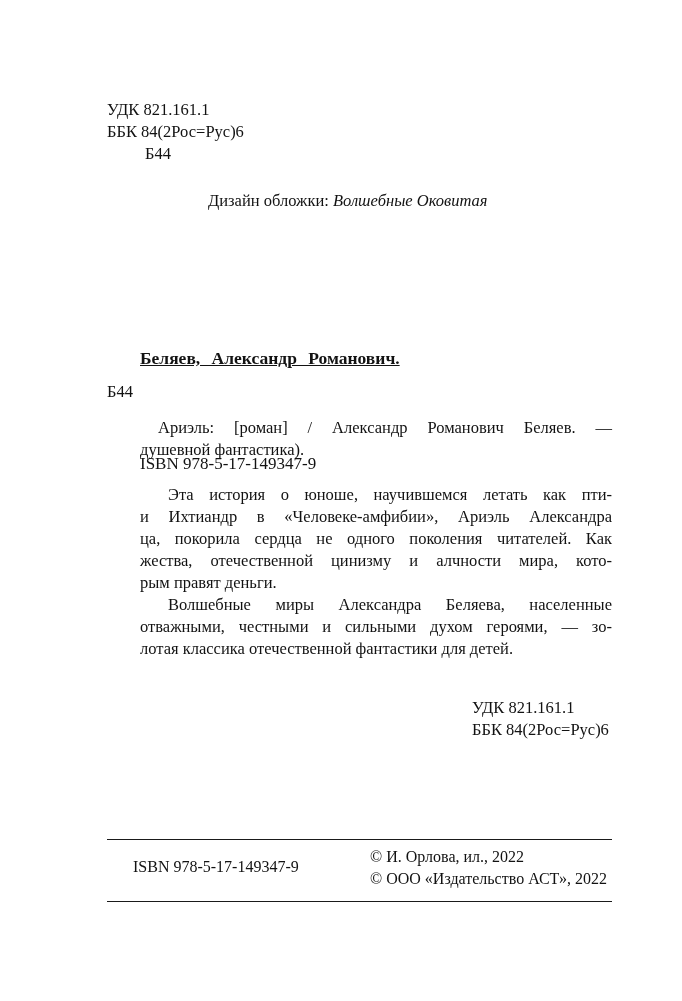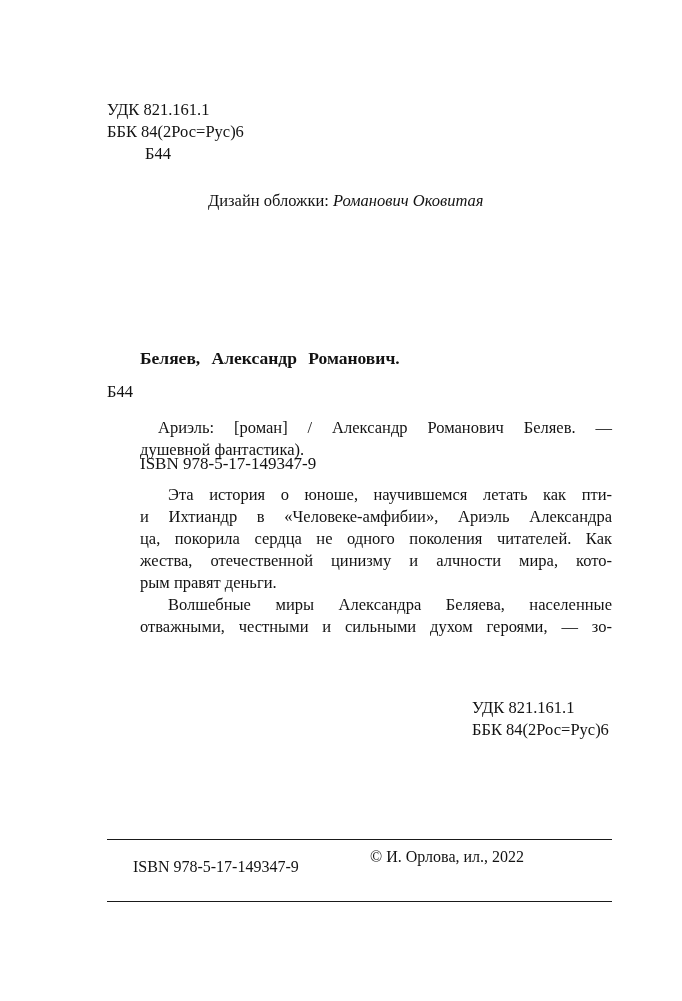--- a/index.html
+++ b/index.html
@@ -25,20 +25,21 @@
   .top-block .code-indent { padding-left: 38px; }
 
   .design-line { left: 208px; top: 190px; }
   .italic { font-style: italic; }
 
   .author-heading {
     left: 140px; top: 347px;
     font-weight: bold;
     font-size: 17.5px;
     word-spacing: 7px;
+    text-decoration: underline;
   }
 
   .catalog-code { left: 107px; top: 381px; }
   .catalog-lines { left: 140px; top: 381px; width: 472px; }
 
   .jline { text-align: justify; text-align-last: justify; }
   .indent18 { text-indent: 18px; margin-top: 36px; }
   .pindent { text-indent: 28px; }
 
   .isbn-mid { left: 140px; top: 453px; font-size: 17px; }
@@ -63,21 +64,21 @@
 <div class="page">
 
   <div class="abs top-block">
     <div>УДК 821.161.1</div>
     <div>ББК 84(2Рос=Рус)6</div>
     <div class="code-indent">Б44</div>
   </div>
 
   <div class="abs design-line">
     <span>Дизайн обложки:</span>
-    <span class="italic">Романович Оковитая</span>
+    <span class="italic">Волшебные Оковитая</span>
   </div>
 
   <div class="abs author-heading">Беляев, Александр Романович.</div>
 
   <div class="abs catalog-code">Б44</div>
 
   <div class="abs catalog-lines">
     <div class="jline indent18">Ариэль: [роман] / Александр Романович Беляев. —</div>
     <div>душевной фантастика).</div>
   </div>
@@ -85,30 +86,32 @@
   <div class="abs isbn-mid">ISBN 978-5-17-149347-9</div>
 
   <div class="abs annotation">
     <div class="jline pindent">Эта история о юноше, научившемся летать как пти-</div>
     <div class="jline">и Ихтиандр в «Человеке-амфибии», Ариэль Александра</div>
     <div class="jline">ца, покорила сердца не одного поколения читателей. Как</div>
     <div class="jline">жества, отечественной цинизму и алчности мира, кото-</div>
     <div>рым правят деньги.</div>
     <div class="jline pindent">Волшебные миры Александра Беляева, населенные</div>
     <div class="jline">отважными, честными и сильными духом героями, — зо-</div>
+    <div>лотая классика отечественной фантастики для детей.</div>
   </div>
 
   <div class="abs right-codes">
     <div>УДК 821.161.1</div>
     <div>ББК 84(2Рос=Рус)6</div>
   </div>
 
   <div class="abs rule rule-top"></div>
 
   <div class="abs footer-isbn">ISBN 978-5-17-149347-9</div>
 
   <div class="abs footer-copyrights">
     <div>© И. Орлова, ил., 2022</div>
+    <div>© ООО «Издательство АСТ», 2022</div>
   </div>
 
   <div class="abs rule rule-bottom"></div>
 
 </div>
 
 </body></html>

